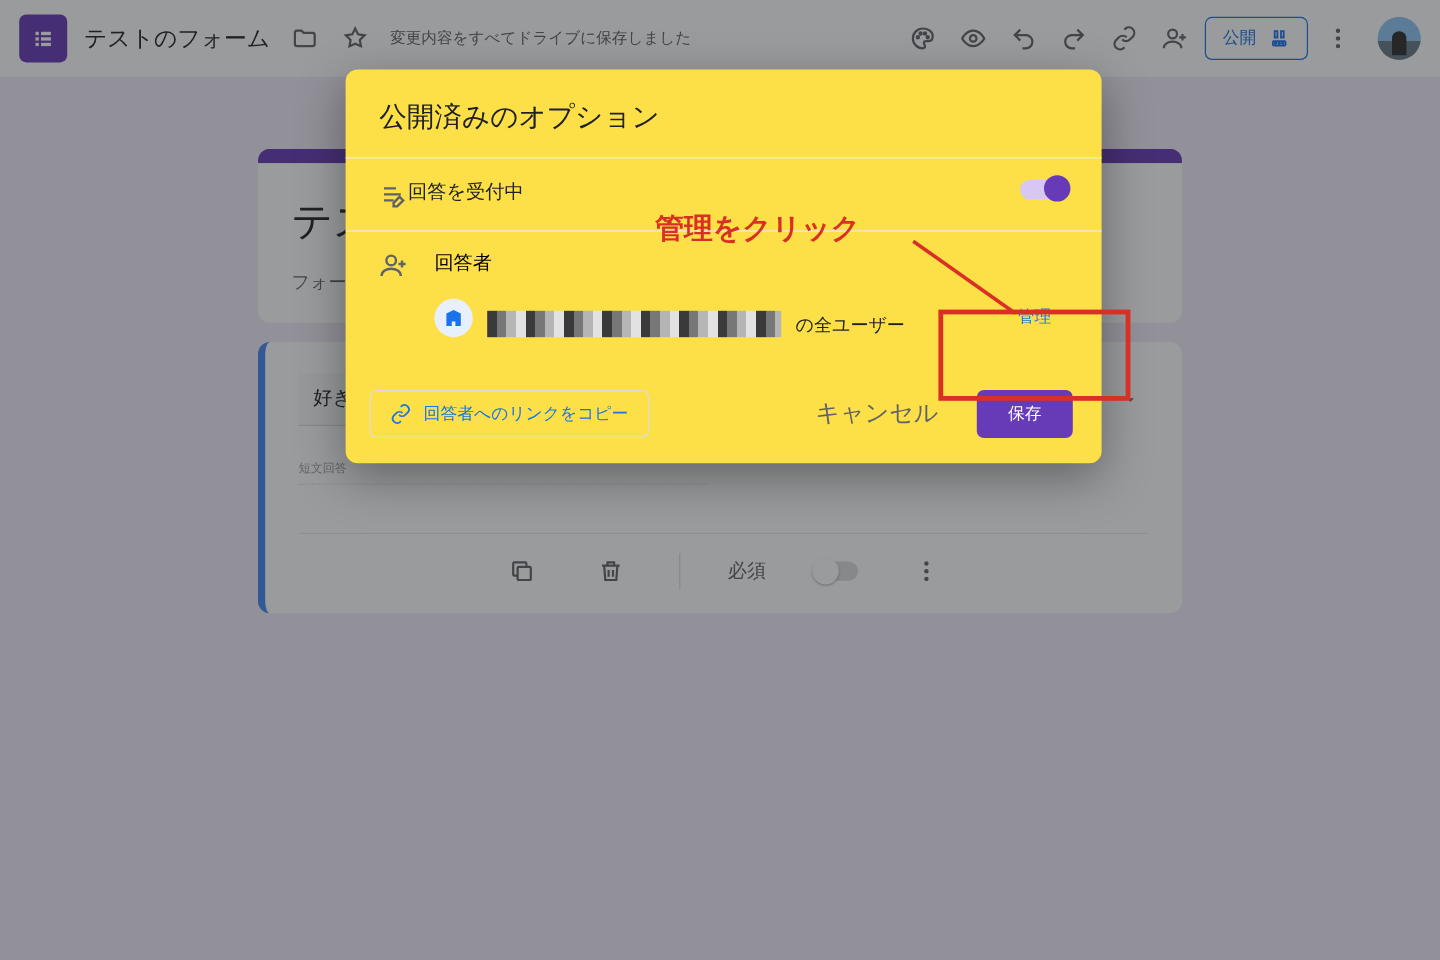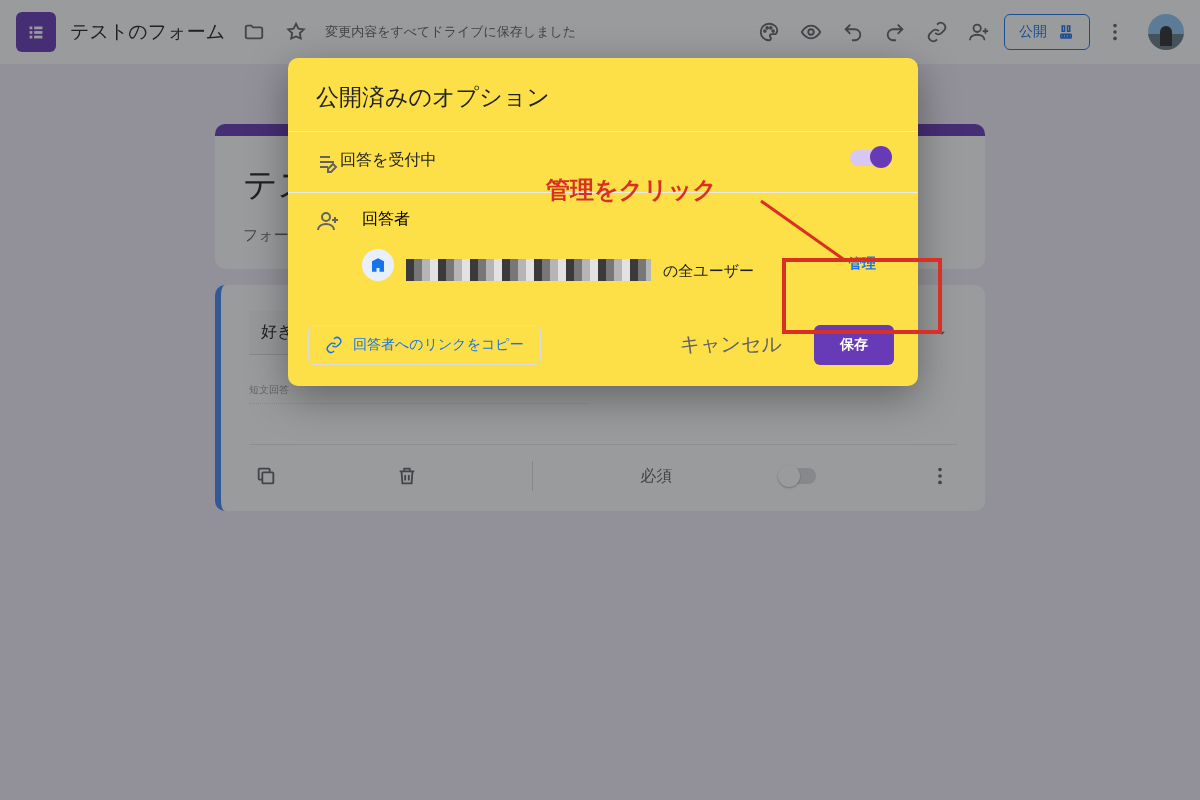--- a/index.html
+++ b/index.html
@@ -29,46 +29,46 @@
   .canvas{background:var(--bg);height:736px;padding-top:60px;position:relative;z-index:1}
   .form-col{width:770px;margin:0 auto}
   .title-card{background:#fff;border-radius:10px;border-top:12px solid var(--purple);padding:26px 28px 24px}
   .form-title{font-size:34px;color:#202124}
   .form-desc{font-size:15px;color:var(--grey-600);margin-top:18px}
   .q-card{background:#fff;border-radius:10px;margin-top:16px;border-left:6px solid #4285f4;padding:26px 28px 18px;position:relative}
   .q-row{display:flex;gap:16px;align-items:center}
   .q-input{flex:1;border:none;border-bottom:1px solid var(--grey-300);background:#f8f9fa;height:44px;padding:0 12px;font-size:16px;color:#202124}
   .q-type{width:200px;height:44px;display:flex;align-items:center;justify-content:flex-end;padding-right:8px;color:var(--grey-600)}
   .ans-hint{font-size:10px;color:var(--grey-400);border-bottom:1px dotted var(--grey-300);display:inline-block;padding-bottom:6px;margin-top:28px;width:340px}
-  .q-footer{display:flex;align-items:center;justify-content:space-between;gap:40px;border-top:1px solid var(--grey-200);margin-top:40px;padding-top:14px;color:var(--grey-600)}
+  .q-footer{display:flex;align-items:center;justify-content:center;gap:40px;border-top:1px solid var(--grey-200);margin-top:40px;padding-top:14px;color:var(--grey-600)}
   .q-footer .sep{width:1px;height:30px;background:var(--grey-300)}
   .req-toggle{width:36px;height:16px;border-radius:10px;background:var(--grey-300);position:relative}
   .req-toggle::after{content:"";position:absolute;left:-2px;top:-3px;width:22px;height:22px;background:#fff;border-radius:50%;box-shadow:0 1px 2px rgba(0,0,0,.3)}
   
   .scrim{position:absolute;inset:0;background:rgba(32,33,36,.45);z-index:5}
   
   .dlg{position:absolute;left:288px;top:58px;width:630px;background:#fde047;border-radius:10px;z-index:10;box-shadow:0 12px 40px rgba(0,0,0,.35);padding-bottom:20px}
   .dlg h2{margin:0;padding:24px 28px 18px;font-size:23px;font-weight:400;color:#202124}
   .dlg-row{display:flex;align-items:flex-start;padding:18px 28px;border-top:1px solid var(--grey-200);position:relative}
   .dlg-ic{width:24px;height:24px;color:var(--grey-600);flex-shrink:0}
   .dlg-row .lbl{font-size:16px;color:#202124}
   .toggle-on{width:40px;height:16px;border-radius:10px;background:#d6c7f4;position:relative;margin-left:auto}
   .toggle-on::after{content:"";position:absolute;right:-2px;top:-4px;width:22px;height:22px;border-radius:50%;background:var(--purple)}
   .resp-sec{padding:16px 28px 22px;border-top:1px solid var(--grey-200)}
   .resp-sec .hdrline{display:flex;align-items:flex-start;gap:22px}
   .org-row{display:flex;align-items:flex-end;gap:12px;margin-top:14px;margin-left:46px}
   .org-ic{width:32px;height:32px;border-radius:50%;background:#e8f0fe;display:flex;align-items:center;justify-content:center;color:var(--blue)}
   .redact{width:245px;height:22px;background:repeating-linear-gradient(90deg,#3a3a3a 0 8px,#777 8px 16px,#b5b5b5 16px 24px,#e2e2e2 24px 32px)}
   .org-suffix{font-size:15px;color:#202124}
-  .manage{margin-left:auto;color:var(--blue);font-size:14px;font-weight:700;padding:8px 14px;border-radius:4px;cursor:pointer}
+  .manage{margin-left:auto;color:var(--blue);font-size:14px;font-weight:400;padding:8px 14px;border-radius:4px;cursor:pointer}
   .dlg-actions{display:flex;align-items:center;gap:22px;padding:20px 24px 0 20px}
   .copy-link{border:1px solid var(--grey-300);border-radius:6px;height:40px;padding:0 16px;display:flex;align-items:center;gap:10px;color:var(--blue);font-size:14px;cursor:pointer}
   .spacer{flex:1}
   .cancel{color:var(--grey-600);font-size:20px;padding:8px 10px;cursor:pointer}
-  .save-btn{background:var(--purple);color:#fff;border:none;border-radius:6px;height:40px;padding:0 26px;font-size:14px;font-weight:700;cursor:pointer}
+  .save-btn{background:var(--purple);color:#fff;border:none;border-radius:6px;height:40px;padding:0 26px;font-size:14px;font-weight:400;cursor:pointer}
   
   .ann-text{position:absolute;left:546px;top:174px;color:var(--red-ann);font-size:24px;font-weight:700;z-index:20}
   .ann-box{position:absolute;left:782px;top:258px;width:160px;height:76px;border:4px solid var(--red-ann);z-index:20}
   .ann-line{position:absolute;left:756px;top:196px;width:100px;height:70px;z-index:20;pointer-events:none}
 </style>
 </head>
 <body>
 
 <div class="hdr">
   <div class="forms-logo">

